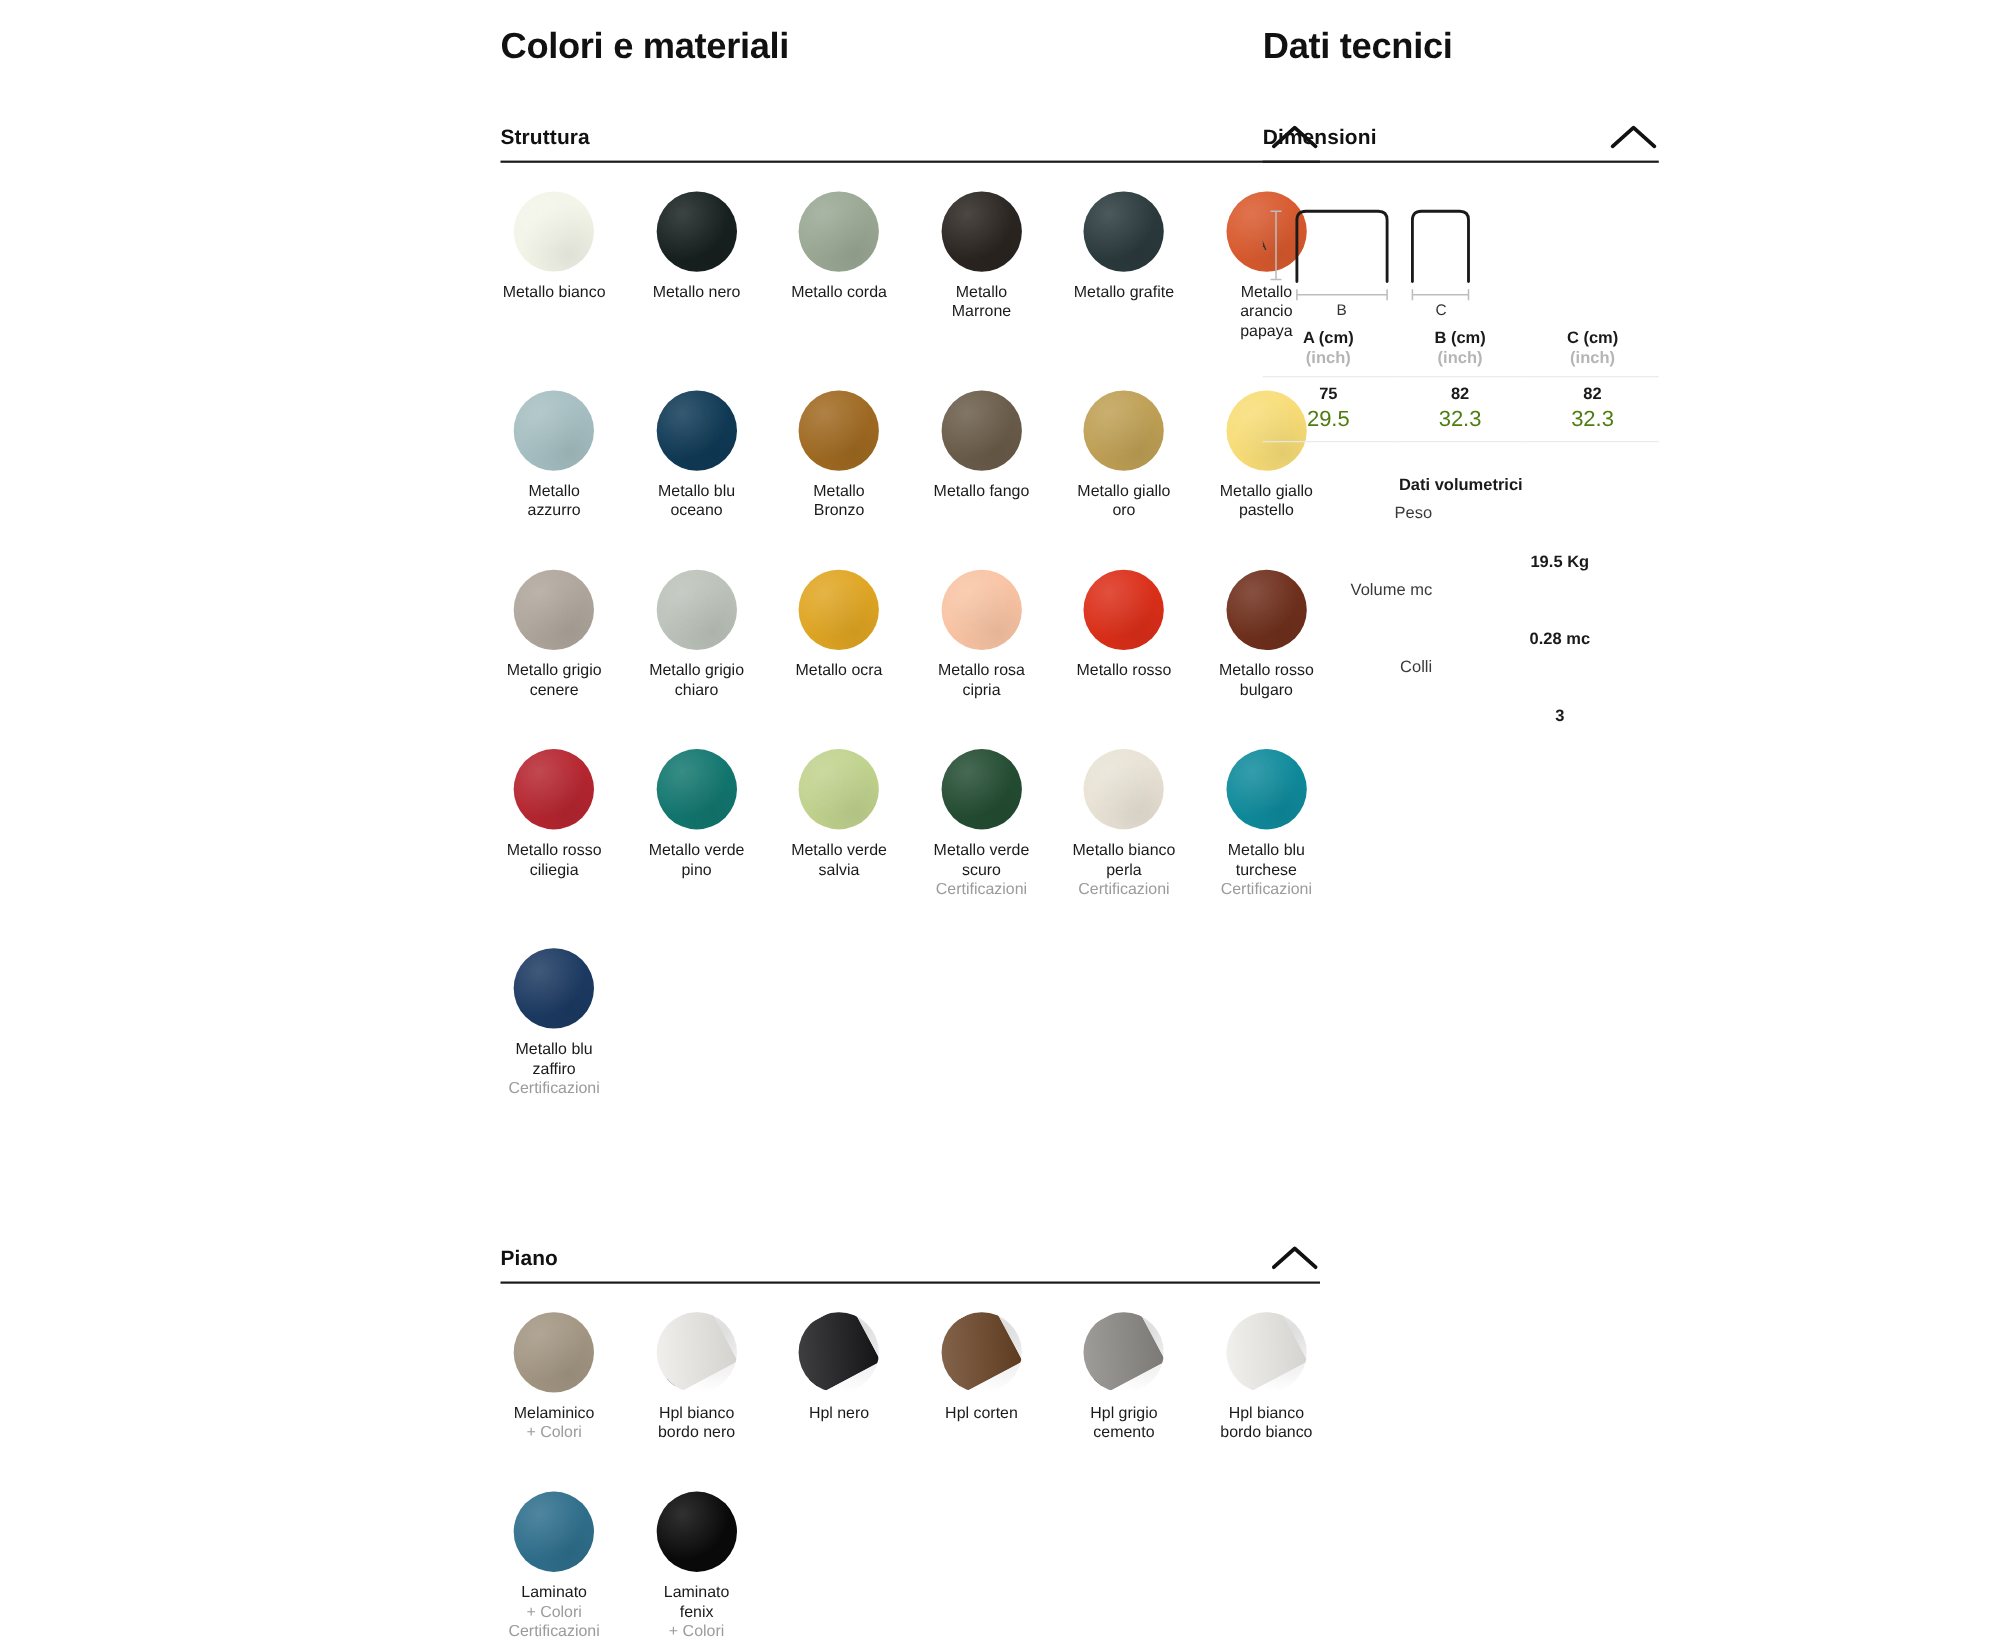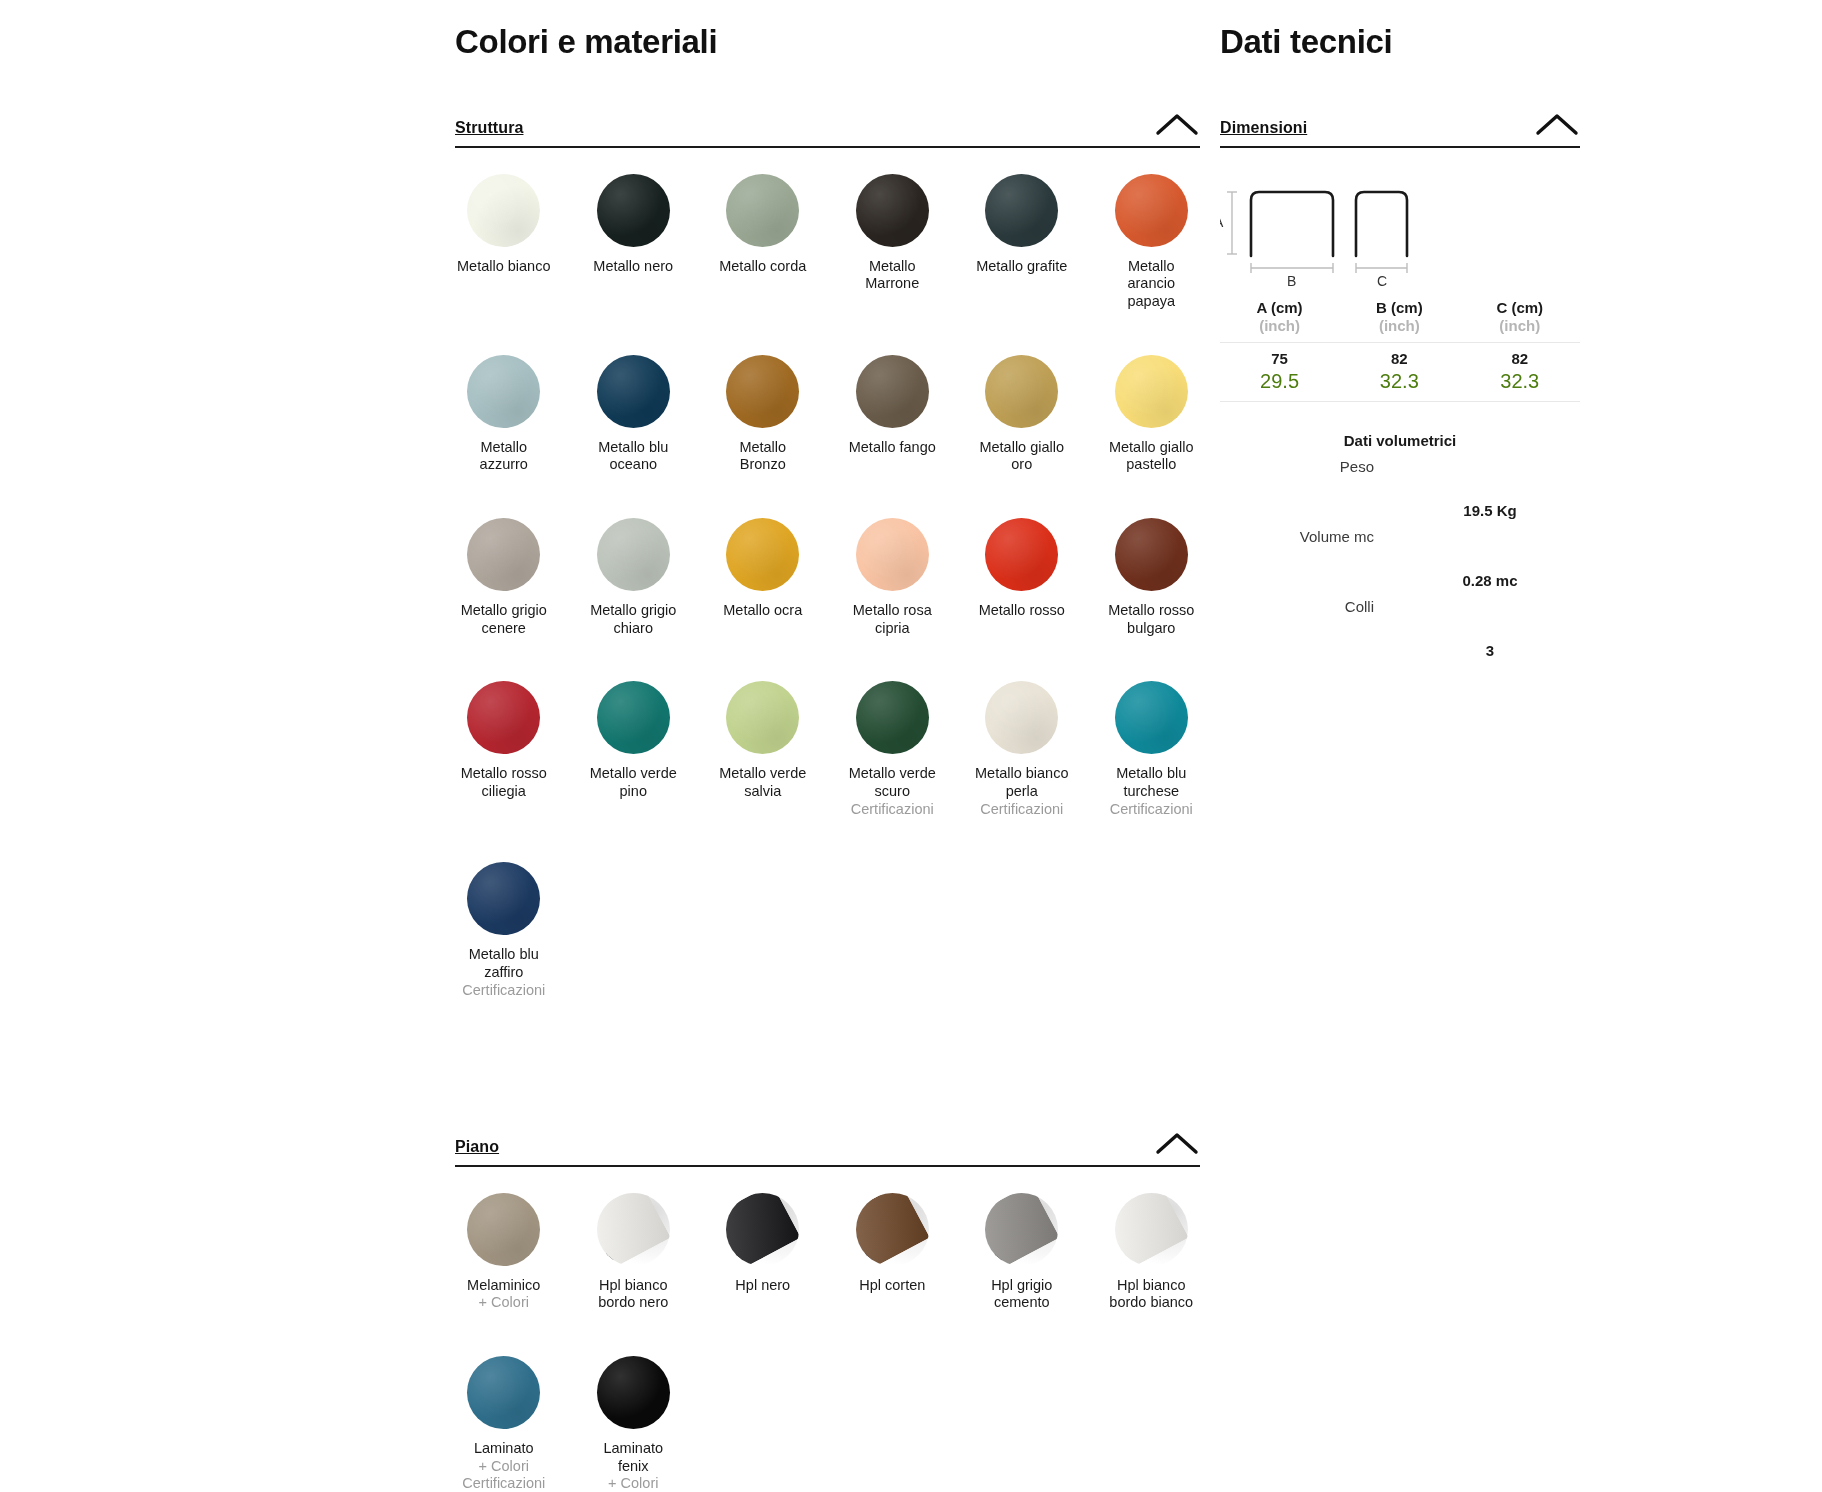--- a/index.html
+++ b/index.html
@@ -19,21 +19,21 @@
 
   
   .col-left {
     position: absolute;
     left: 455px;
     top: 0;
     width: 745px;
   }
   .col-right {
     position: absolute;
-    left: 1220px;
+    left: 1148px;
     top: 0;
     width: 360px;
   }
 
   .main-title {
     font-size: 33px;
     font-weight: bold;
     letter-spacing: -0.3px;
     color: #111111;
     margin: 0;
@@ -47,25 +47,24 @@
   .accordion.piano { margin-top: 0; }
 
   .acc-head {
     display: flex;
     align-items: flex-end;
     justify-content: space-between;
     border-bottom: 2px solid #1a1a1a;
     padding-bottom: 9px;
   }
   .acc-title {
-    font-size: 16px;
+    font-size: 19px;
     font-weight: bold;
     color: #111111;
     letter-spacing: 0.1px;
-    text-decoration: underline;
   }
   .chevron {
     width: 46px;
     height: 26px;
     display: block;
   }
   .chevron svg { display: block; }
 
   
   .swatch-grid {

